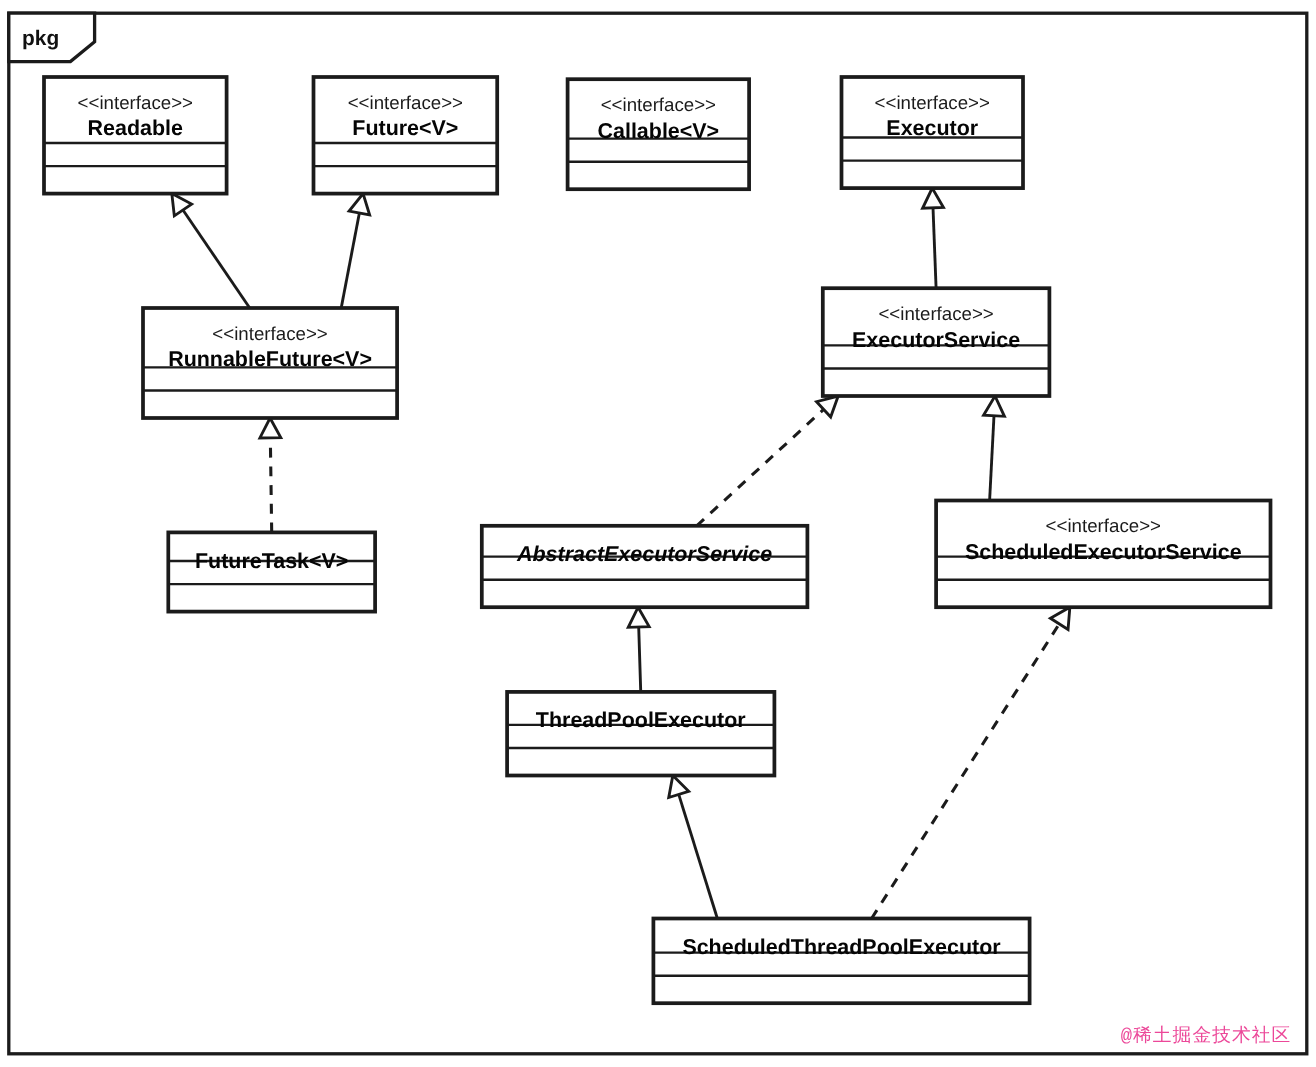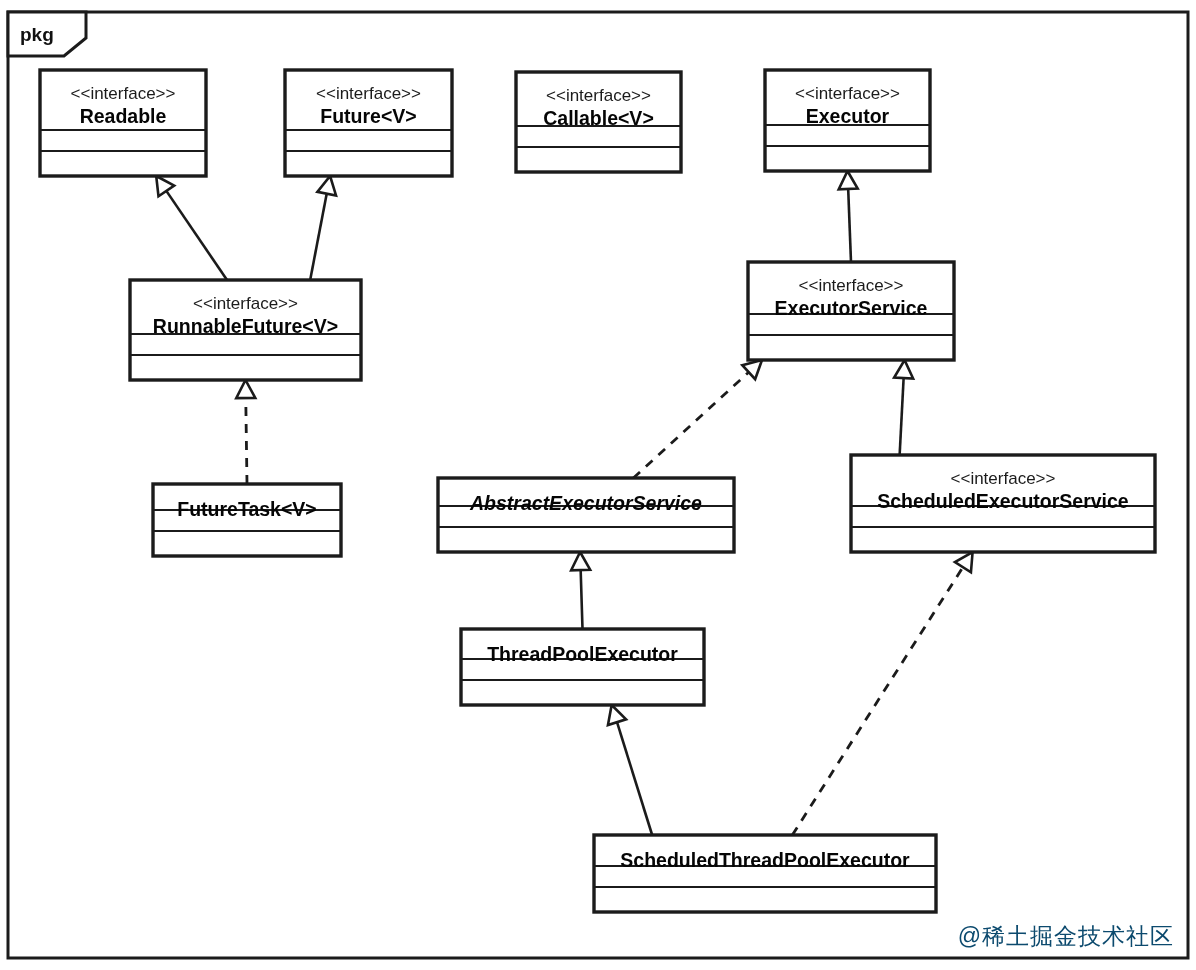--- a/index.html
+++ b/index.html
@@ -79,23 +79,23 @@
   .arrow-head {
     fill: #ffffff;
     stroke: #1b1b1b;
     stroke-width: 2.6;
     stroke-linejoin: miter;
   }
   .watermark {
     position: absolute;
     right: 22px;
     bottom: 18px;
-    font-family: Liberation Sans, sans-serif;
-    font-size: 23px;
-    color: #0c4a6e;
+    font-family: Liberation Mono, monospace;
+    font-size: 17px;
+    color: #ec4899;
     letter-spacing: 1px;
     white-space: nowrap;
     user-select: none;
   }
 </style>
 </head>
 <body>
 
 <div id="canvas">
 

